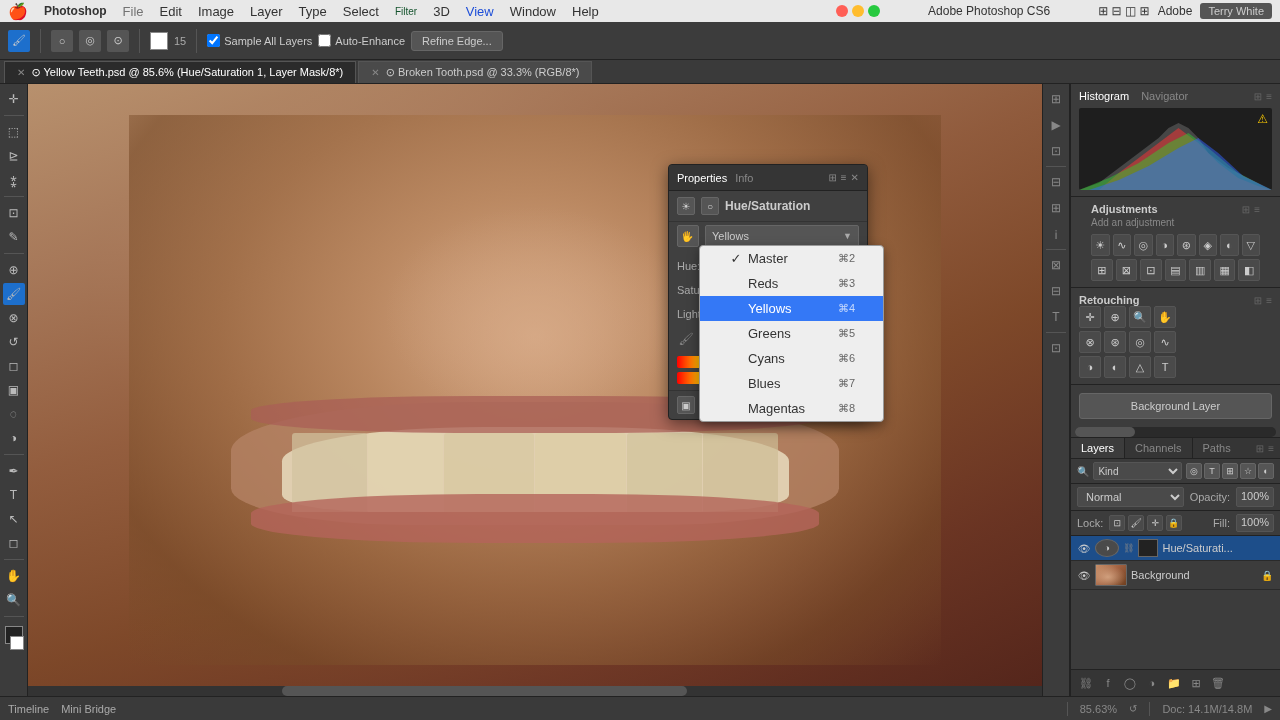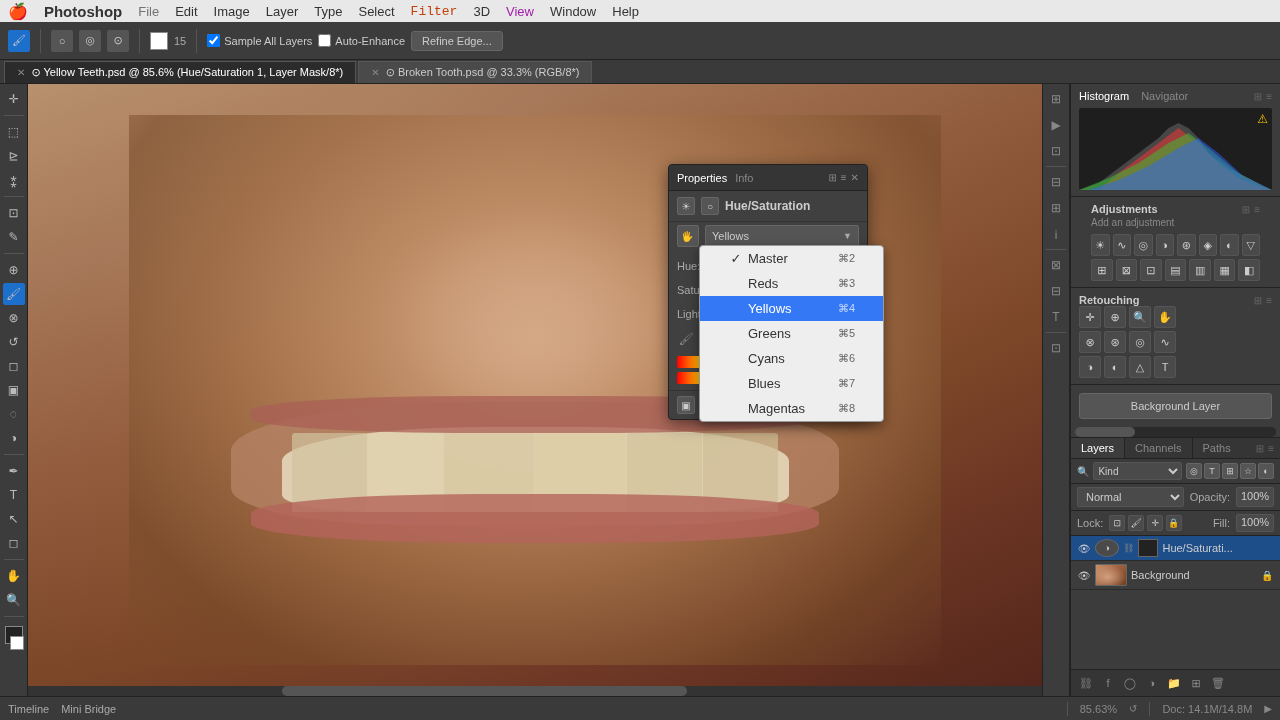--- a/index.html
+++ b/index.html
@@ -53,32 +53,43 @@
     .dropdown-item.selected .shortcut { color: rgba(255,255,255,0.7); }
 
     
     #statusbar { height: 24px; background: #3a3a3a; display: flex; align-items: center; padding: 0 8px; gap: 12px; border-top: 1px solid #222; font-size: 11px; color: #888; }
   </style>
 </head>
 <body>
 
 <div id="menubar">
   <span style="font-size:16px;">🍎</span>
-  <span style="font-weight:bold;color:#333;font-size:15px;">Photoshop</span>
+  <span style="font-weight:bold;color:#333;font-size:12px;">Photoshop</span>
   <span style="font-size:13px;color:#737373;cursor:pointer;">File</span>
   <span style="font-size:13px;color:#333;cursor:pointer;">Edit</span>
   <span style="font-size:13px;color:#333;cursor:pointer;">Image</span>
   <span style="font-size:13px;color:#333;cursor:pointer;">Layer</span>
   <span style="font-size:13px;color:#333;cursor:pointer;">Type</span>
   <span style="font-size:13px;color:#333;cursor:pointer;">Select</span>
-  <span style="font-size:13px;color:#c2410c;cursor:pointer;font-family:Liberation Mono, monospace;">Filter</span>
+  <span style="font-size:10px;color:#14532d;cursor:pointer;">Filter</span>
   <span style="font-size:13px;color:#333;cursor:pointer;">3D</span>
-  <span style="font-size:13px;color:#a21caf;cursor:pointer;">View</span>
+  <span style="font-size:13px;color:#1d4ed8;cursor:pointer;">View</span>
   <span style="font-size:13px;color:#333;cursor:pointer;">Window</span>
   <span style="font-size:13px;color:#333;cursor:pointer;">Help</span>
+  <div class="menubar-right">
+    <span style="display:flex;gap:4px;">
+      <span style="width:12px;height:12px;background:#ff5f56;border-radius:50%;display:inline-block;"></span>
+      <span style="width:12px;height:12px;background:#ffbd2e;border-radius:50%;display:inline-block;"></span>
+      <span style="width:12px;height:12px;background:#27c93f;border-radius:50%;display:inline-block;"></span>
+    </span>
+    <span style="font-size:12px;color:#333;margin:0 40px;">Adobe Photoshop CS6</span>
+    <span style="display:flex;gap:6px;font-size:12px;color:#333;">⊞ ⊟ ◫ ⊞</span>
+    <span style="font-size:12px;color:#333;">Adobe</span>
+    <span style="background:#555;color:#ccc;padding:2px 8px;border-radius:3px;font-size:11px;">Terry White</span>
+  </div>
 </div>
 
 <div id="toolbar">
   <div class="tool-icon active">🖌</div>
   <div class="tool-sep"></div>
   <div class="tool-icon">○</div>
   <div class="tool-icon">◎</div>
   <div class="tool-icon">⊙</div>
   <div class="tool-sep"></div>
   <div style="width:18px;height:18px;background:white;border:1px solid #888;cursor:pointer;"></div>

